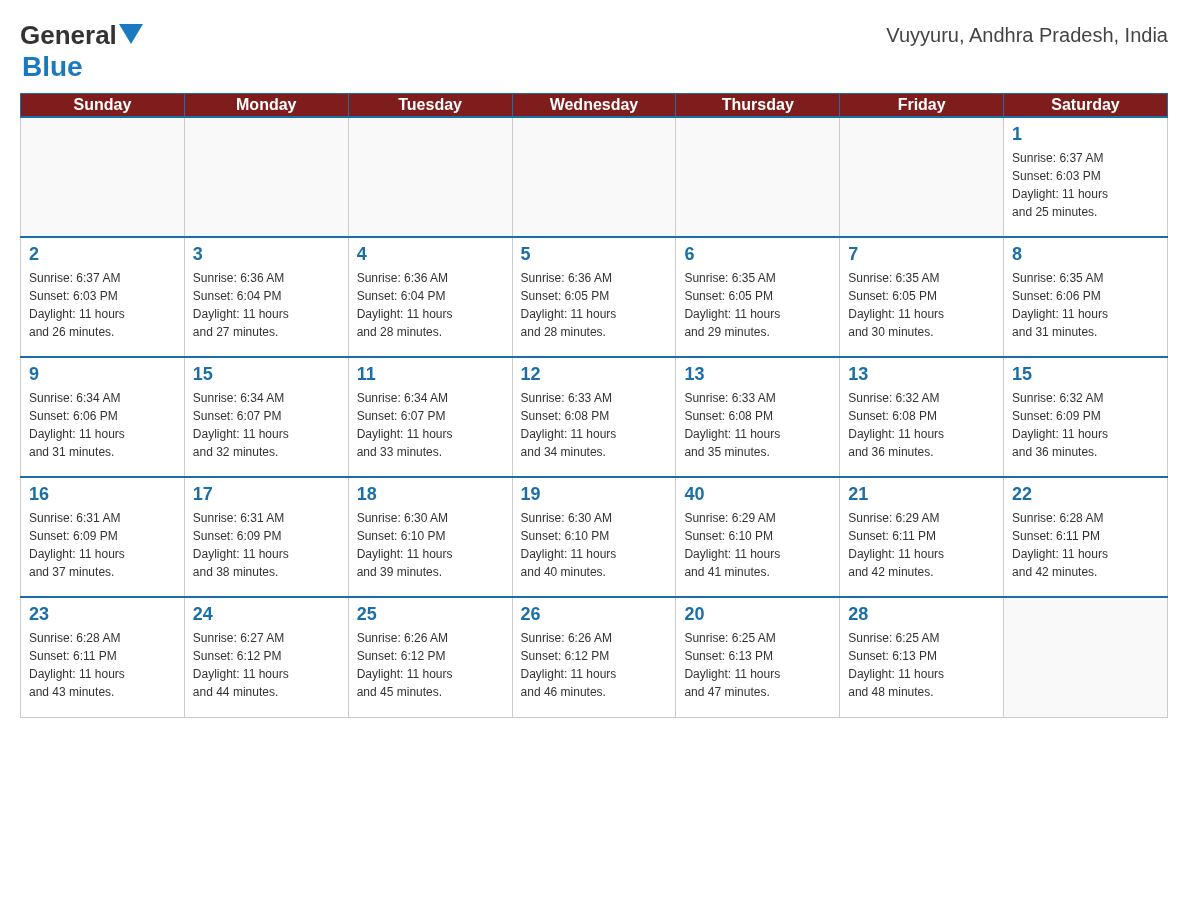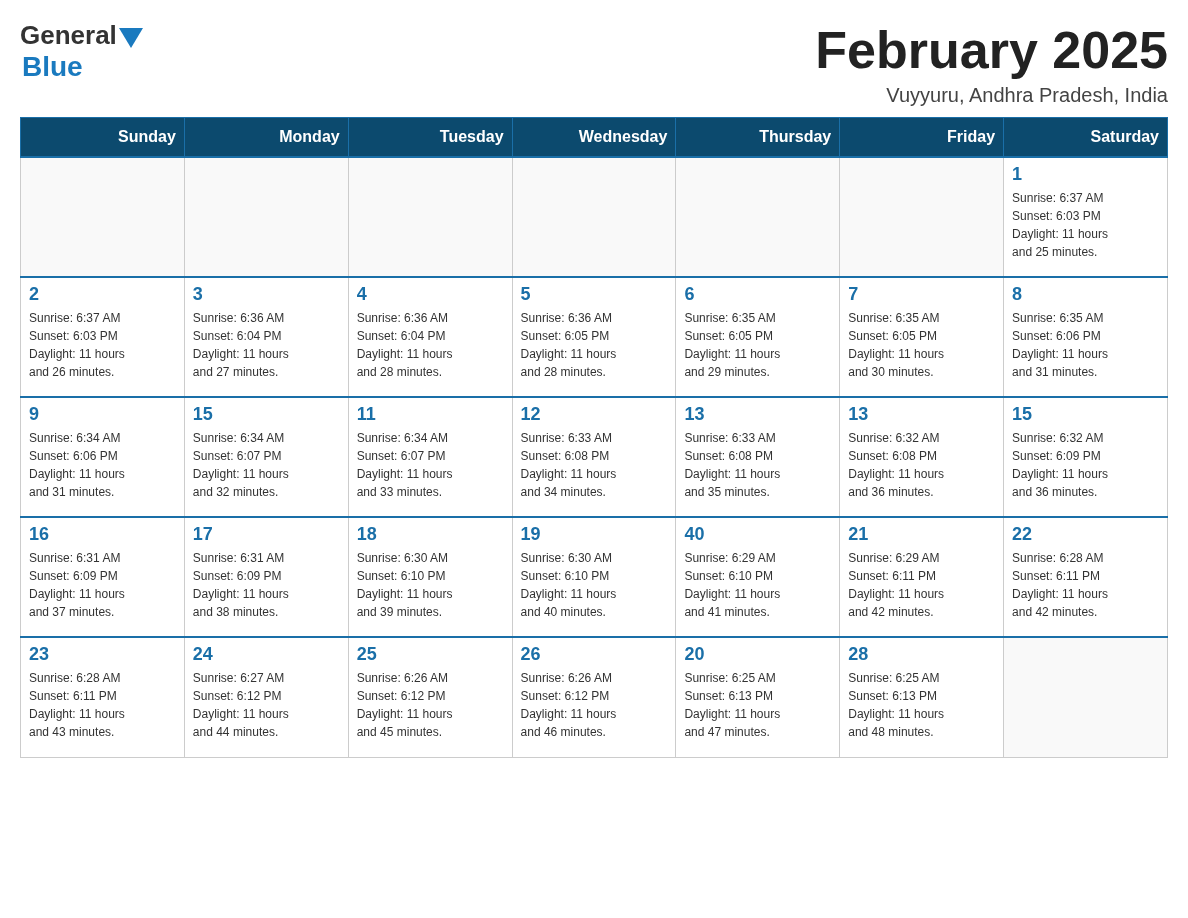--- a/index.html
+++ b/index.html
@@ -16,21 +16,20 @@
       align-items: flex-start;
       margin-bottom: 10px;
     }
     .logo {
       display: flex;
       flex-direction: column;
       align-items: flex-start;
     }
     .logo-text {
       display: flex;
-      align-items: center;
     }
     .logo-general {
       font-size: 26px;
       font-weight: bold;
       color: #333;
     }
     .logo-blue-triangle {
       width: 0;
       height: 0;
       border-left: 12px solid transparent;
@@ -57,26 +56,26 @@
       font-size: 20px;
       color: #444;
       margin-top: 4px;
     }
     .calendar {
       width: 100%;
       border-collapse: collapse;
       margin-top: 10px;
     }
     .calendar th {
-      background-color: #0c4a6e;
+      background-color: #7f1d1d;
       color: #fff;
-      padding: 10px 8px;
+      padding: 2px 8px;
       font-size: 16px;
       font-weight: bold;
-      text-align: right;
+      text-align: center;
       border: 1px solid #1a6fa8;
     }
     .calendar td {
       border: 1px solid #ccc;
       vertical-align: top;
       padding: 6px 8px;
       width: 14.28%;
       height: 120px;
       background: #fff;
     }
@@ -104,21 +103,20 @@
 
 <div class="header">
   <div class="logo">
     <div class="logo-text">
       <span class="logo-general">General</span>
       <div class="logo-blue-triangle"></div>
     </div>
     <span class="logo-blue">Blue</span>
   </div>
   <div class="title-section">
-    <div class="calendar-title">February 2025</div>
     <div class="location">Vuyyuru, Andhra Pradesh, India</div>
   </div>
 </div>
 
 <table class="calendar">
   <thead>
     <tr>
     <th>Sunday</th>
         <th>Monday</th>
         <th>Tuesday</th>

